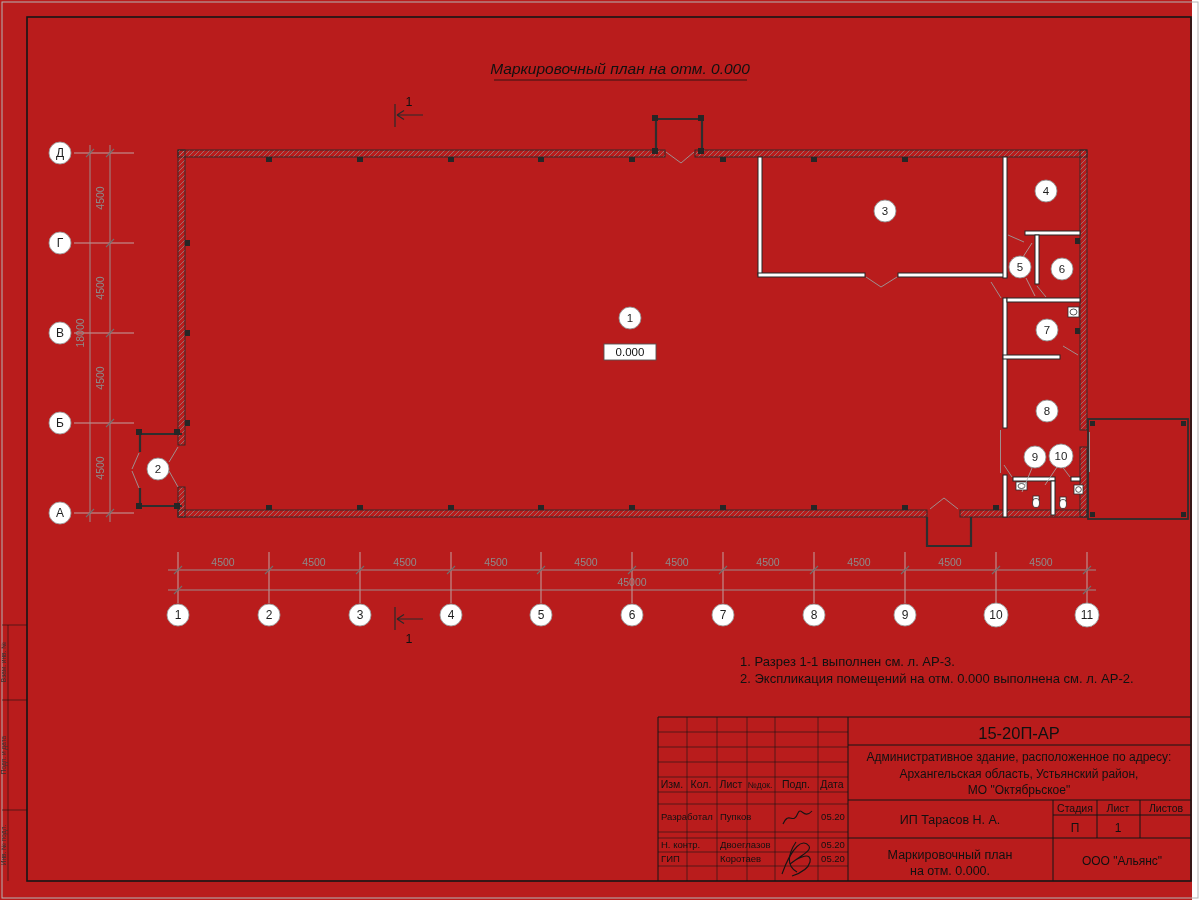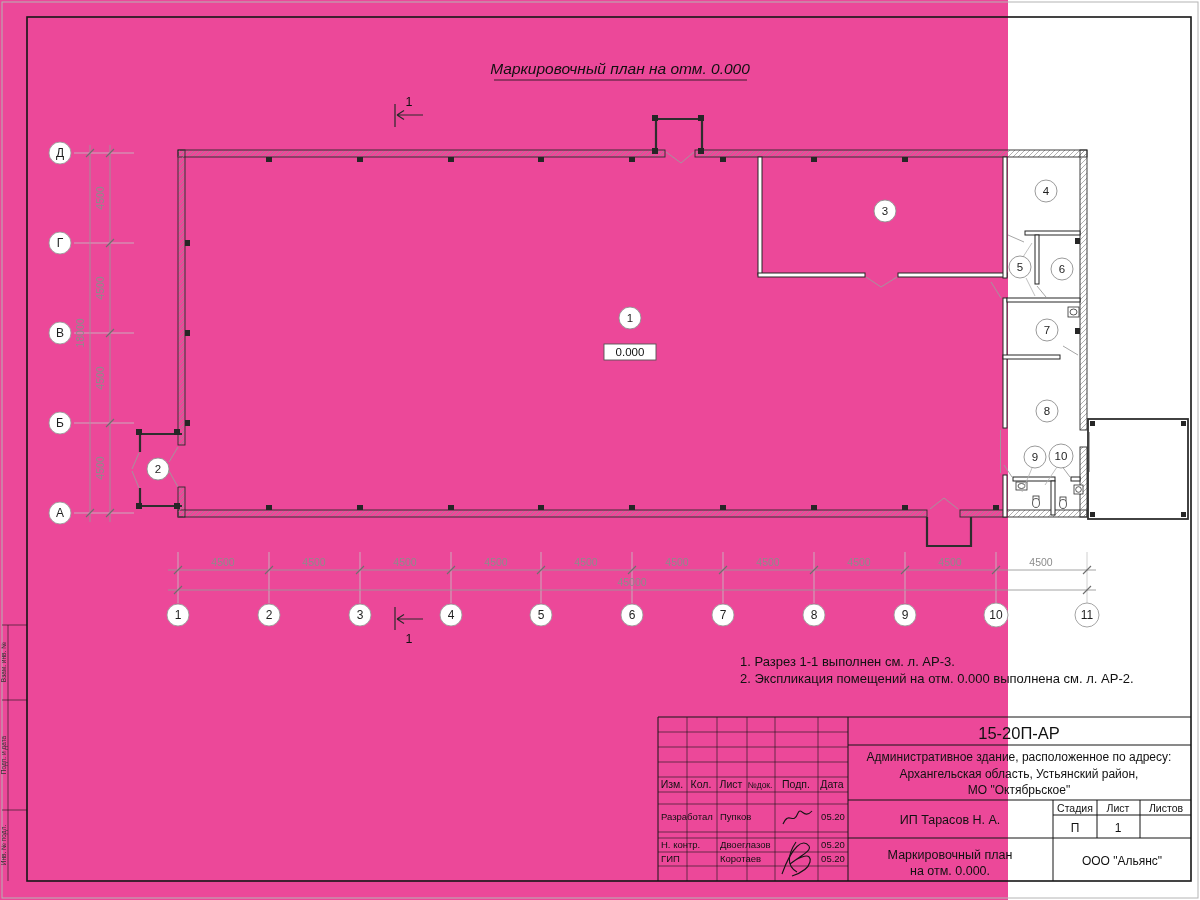--- a/index.html
+++ b/index.html
@@ -1,16 +1,16 @@
 <!DOCTYPE html>
 <html><head>
 <meta charset="utf-8">
 <style>
   html,body{margin:0;padding:0;background:#fff}
-  .sheet{position:relative;width:1008px;height:900px;background:#ec4899}
+  .sheet{position:relative;width:1192px;height:900px;background:#b91c1c}
   svg{font-family:"Liberation Sans",sans-serif}
   .outer{fill:none;stroke:#b4b4b4;stroke-width:1}
   .frame{fill:none;stroke:#161616;stroke-width:1.6}
   .tbl{stroke:#141414;stroke-width:1;fill:none}
   .tbt{stroke:#141414;stroke-width:.6;fill:none}
   .wi{fill:#fff;stroke:#262626;stroke-width:1}
   .pil{fill:#262626;stroke:none}
   .porch{stroke:#2e2e2e;stroke-width:2.2;fill:none}
   .terr{stroke:#2e2e2e;stroke-width:1.8;fill:none}
   .leaf{stroke:#9c9c9c;stroke-width:.9;fill:none}

